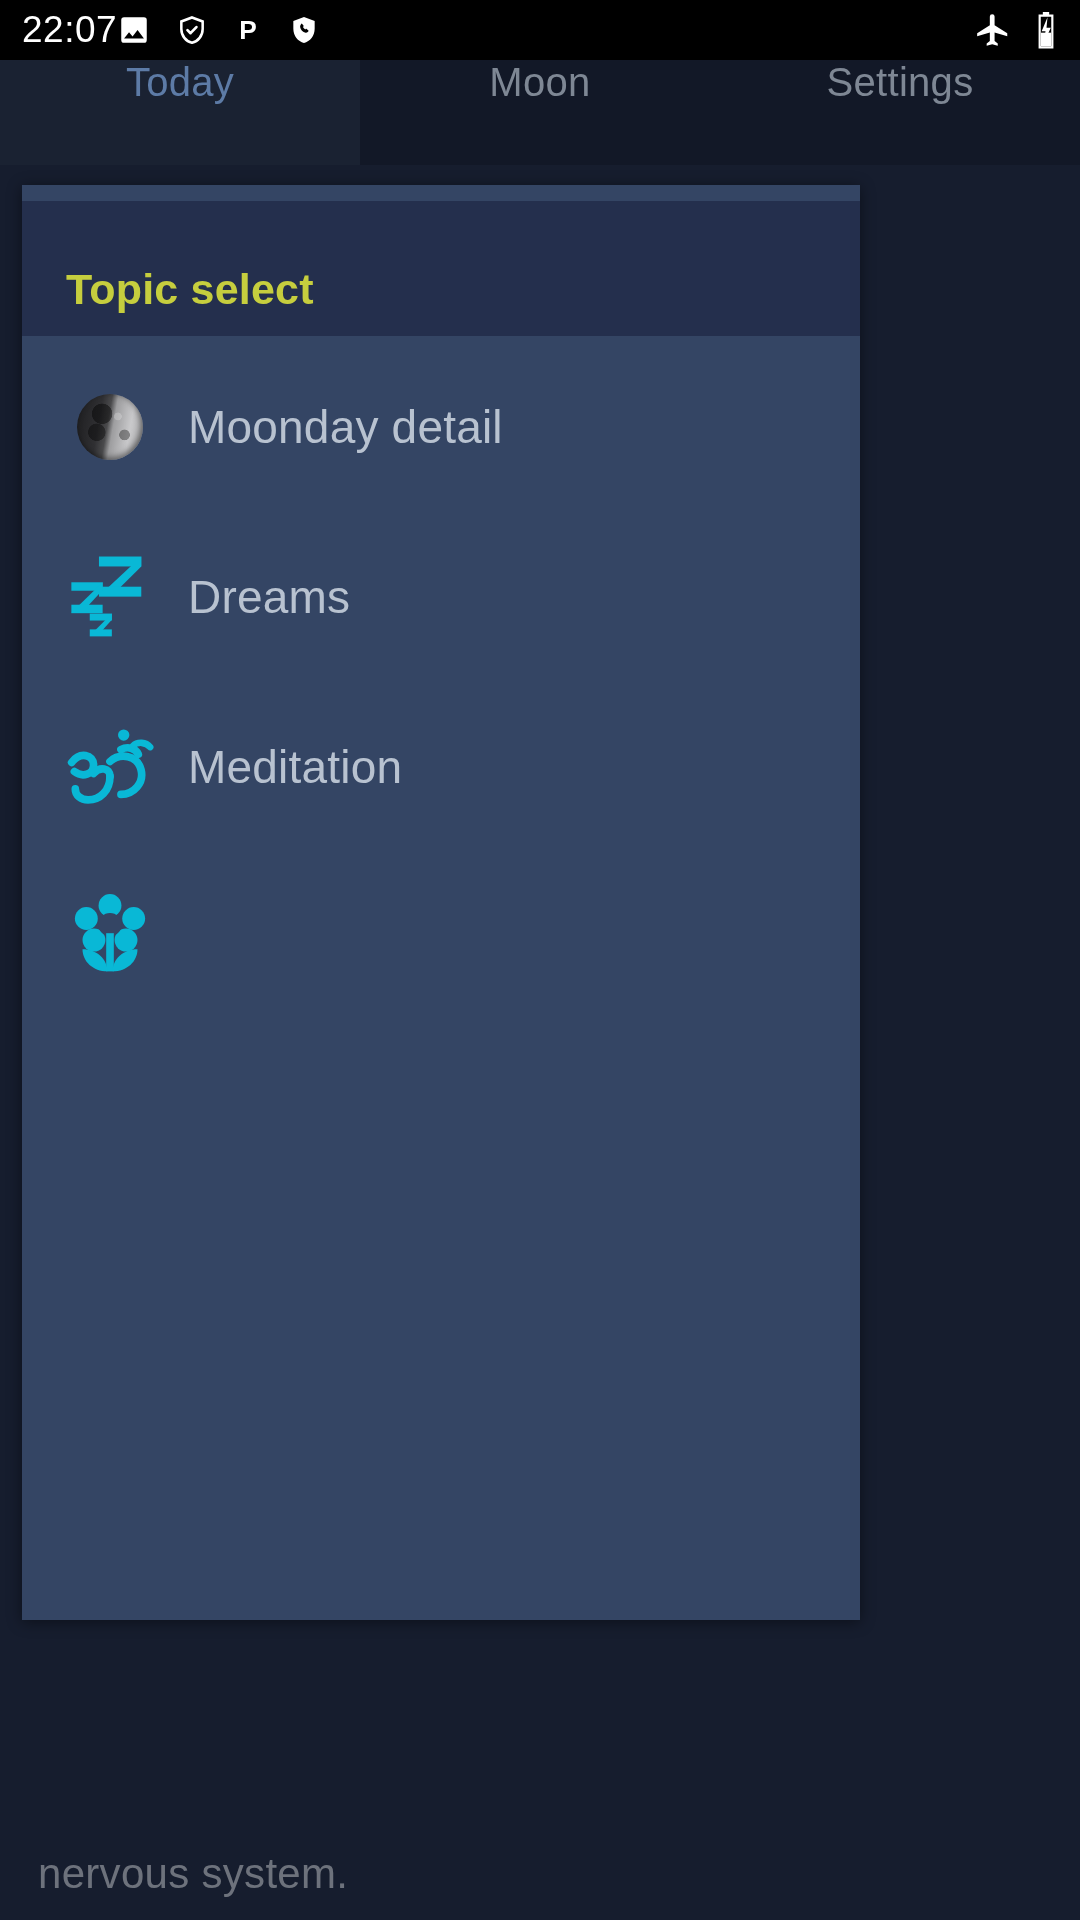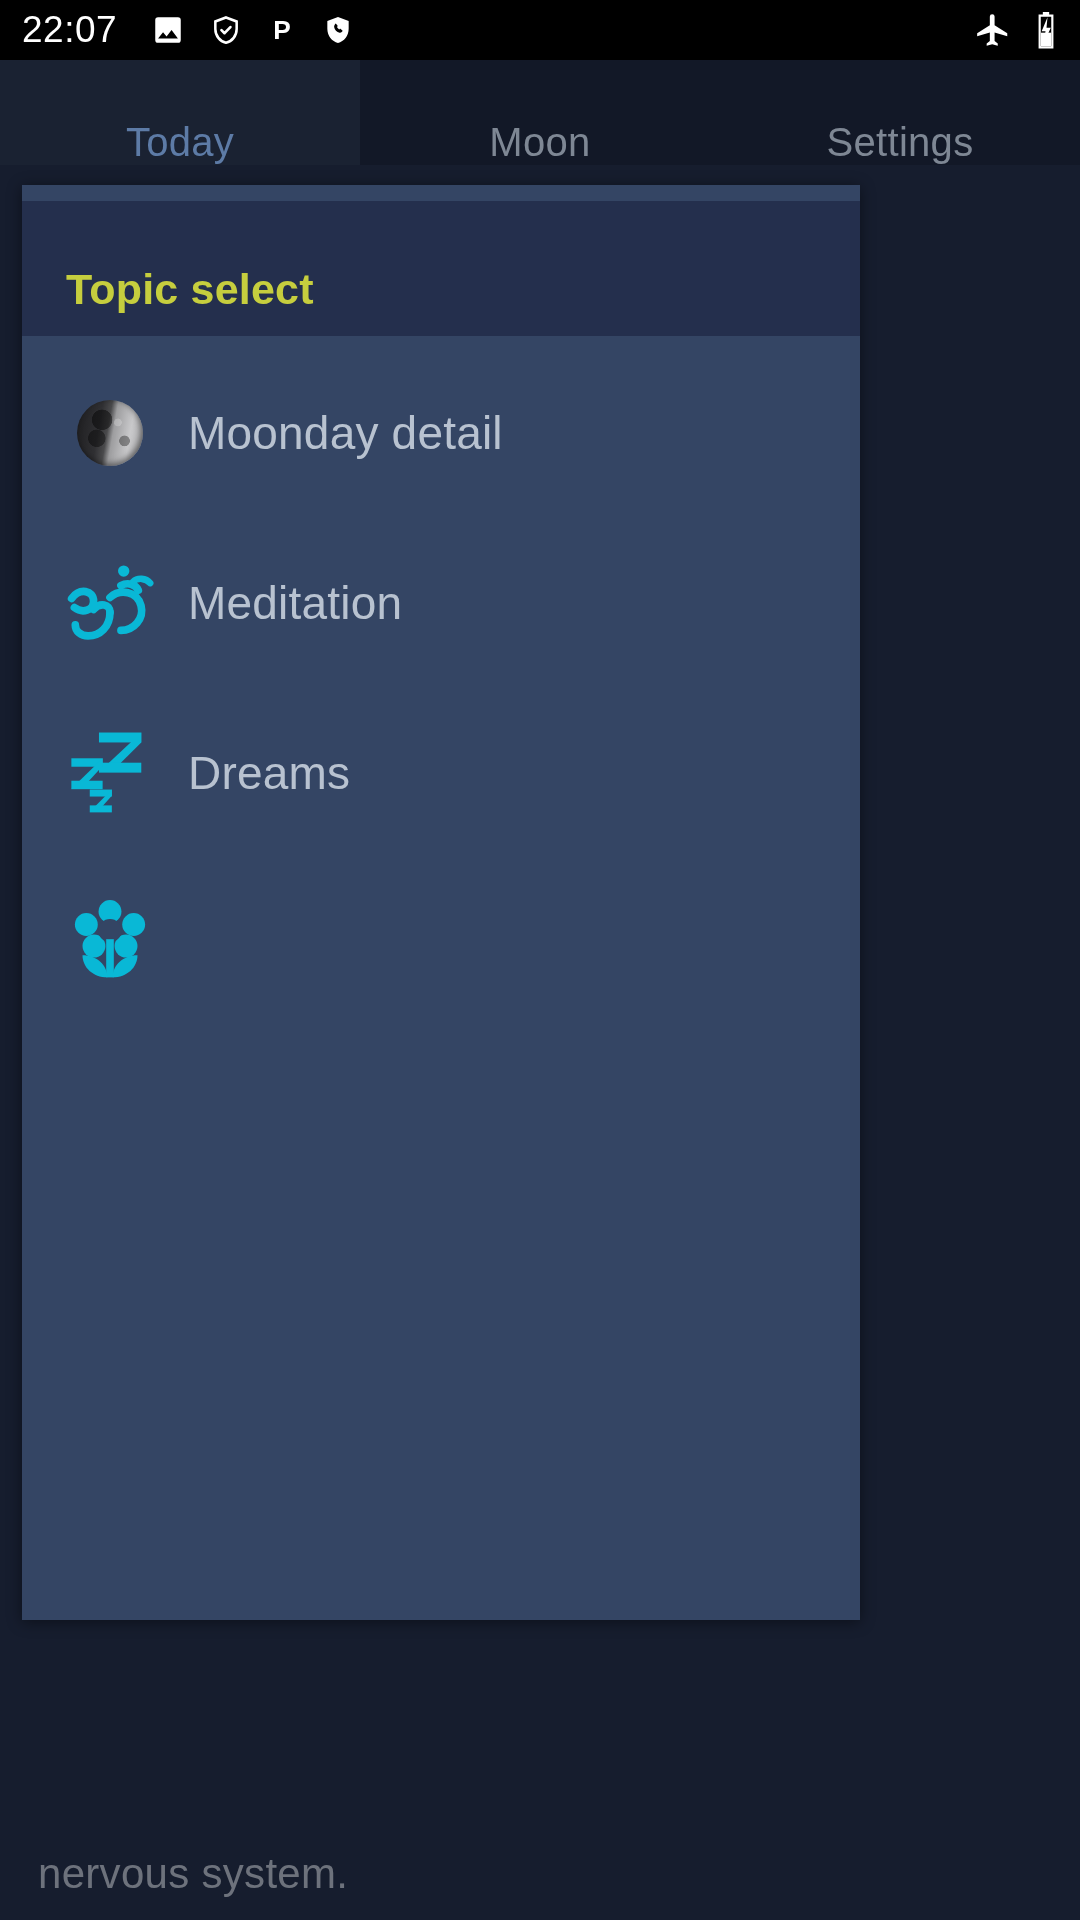--- a/index.html
+++ b/index.html
@@ -11,34 +11,34 @@
     position:relative;
   }
 
   
   #status-bar{
     position:absolute; left:0; top:0; width:1080px; height:60px;
     background:#000; display:flex; align-items:center; padding:0 22px;
   }
   #status-bar .clock{
     color:#fff; font-size:37px; letter-spacing:0.5px; font-weight:400;
-    margin-right:34px; line-height:60px;
+    line-height:60px;
   }
   .sb-icons-left{ display:flex; align-items:center; gap:25px; }
   .sb-spacer{ flex:1; }
   .sb-icons-right{ display:flex; align-items:center; gap:22px; }
   .sb-ico{ display:block; }
 
   
   #tab-bar{
     position:absolute; left:0; top:60px; width:1080px; height:105px;
     background:#121827; display:flex;
   }
   .tab{
-    flex:1; display:flex; align-items:flex-end; justify-content:center;
+    flex:1; display:flex; align-items:flex-start; justify-content:center;
     font-size:40px; color:#7e8794; letter-spacing:0.3px;
     position:relative;
   }
   .tab.active{ color:#5d7ba6; background:#1a2232; }
 
   
   #page-behind{
     position:absolute; left:0; top:165px; width:1080px; height:1755px;
     background:#161d2e;
   }
@@ -55,21 +55,21 @@
     overflow:hidden;
   }
   #dialog-header{
     height:135px; background:#242f4d; position:relative;margin-top:16px;
   }
   #dialog-title{
     position:absolute; left:44px; bottom:22px;
     color:#c6ce3e; font-size:43px; font-weight:bold; letter-spacing:0.2px;
   }
   #topic-list{
-    background:#344564; padding-top:12px;
+    background:#344564; padding-top:6px;
   }
   .topic-item{
     height:170px; display:flex; align-items:center; padding-left:42px;
   }
   .topic-icon{
     width:92px; height:92px; flex:0 0 92px;
     display:flex; align-items:center; justify-content:center;
   }
   .topic-label{
     margin-left:32px; color:#b8c2d0; font-size:46px; letter-spacing:0.2px;
@@ -156,58 +156,58 @@
   <div id="topic-list">
 
     <div class="topic-item">
       <span class="topic-icon">
         <span class="moon"></span>
       </span>
       <span class="topic-label">Moonday detail</span>
     </div>
 
 
+
+    <div class="topic-item">
+      <span class="topic-icon">
+        <svg width="86" height="92" viewBox="0 0 46 50">
+          <g fill="#09b8d6">
+
+            <rect x="17" y="3" width="23" height="5.4"></rect>
+            <path d="M40 3 17 24.5h6.8L40 8.4z"></path>
+            <rect x="17" y="19.4" width="23" height="5.4"></rect>
+
+            <rect x="2" y="17" width="17" height="4.6"></rect>
+            <path d="M19 17 2 33.5h5.6L19 21.2z"></path>
+            <rect x="2" y="29.2" width="17" height="4.6"></rect>
+
+            <rect x="12" y="34" width="12" height="3.8"></rect>
+            <path d="M24 34 12 46h4.2L24 37.4z"></path>
+            <rect x="12" y="42.6" width="12" height="3.8"></rect>
+          </g>
+        </svg>
+      </span>
+      <span class="topic-label">Dreams</span>
+    </div>
 
     <div class="topic-item">
       <span class="topic-icon">
         <svg width="88" height="84" viewBox="0 0 48 46">
           <g fill="none" stroke="#09b8d6" stroke-width="4.2" stroke-linecap="round">
             <path d="M3 20.5c4.5-6 12-4.5 12 1.5 0 5-6 7-10.5 3.5"></path>
             <path d="M15 26.5c3.5-4 9-3 9 1.5"></path>
             <path d="M24 28c0 8-5.5 13-12 13-4 0-7-2.5-7-6"></path>
             <path d="M24 20c5.5-5 15-3.5 17 4.5 1.8 7.2-4 13.5-11 13.5"></path>
             <path d="M30 13.5c3.5-2 8-1 9.5 2.5"></path>
           </g>
           <circle cx="31.5" cy="5.5" r="3.1" fill="#09b8d6"></circle>
           <path d="M36.5 11.5c2.6-2.6 7.2-2.2 9.5.6" fill="none" stroke="#09b8d6" stroke-width="3.6" stroke-linecap="round"></path>
         </svg>
       </span>
       <span class="topic-label">Meditation</span>
-    </div>
-
-    <div class="topic-item">
-      <span class="topic-icon">
-        <svg width="86" height="92" viewBox="0 0 46 50">
-          <g fill="#09b8d6">
-
-            <rect x="17" y="3" width="23" height="5.4"></rect>
-            <path d="M40 3 17 24.5h6.8L40 8.4z"></path>
-            <rect x="17" y="19.4" width="23" height="5.4"></rect>
-
-            <rect x="2" y="17" width="17" height="4.6"></rect>
-            <path d="M19 17 2 33.5h5.6L19 21.2z"></path>
-            <rect x="2" y="29.2" width="17" height="4.6"></rect>
-
-            <rect x="12" y="34" width="12" height="3.8"></rect>
-            <path d="M24 34 12 46h4.2L24 37.4z"></path>
-            <rect x="12" y="42.6" width="12" height="3.8"></rect>
-          </g>
-        </svg>
-      </span>
-      <span class="topic-label">Dreams</span>
     </div>
 
     <div class="topic-item">
       <span class="topic-icon">
         <svg width="84" height="88" viewBox="0 0 44 46">
           <g fill="#09b8d6">
             <circle cx="22" cy="6.5" r="6"></circle>
             <circle cx="9.6" cy="13.3" r="6"></circle>
             <circle cx="34.4" cy="13.3" r="6"></circle>
             <circle cx="13.6" cy="24.6" r="6"></circle>

